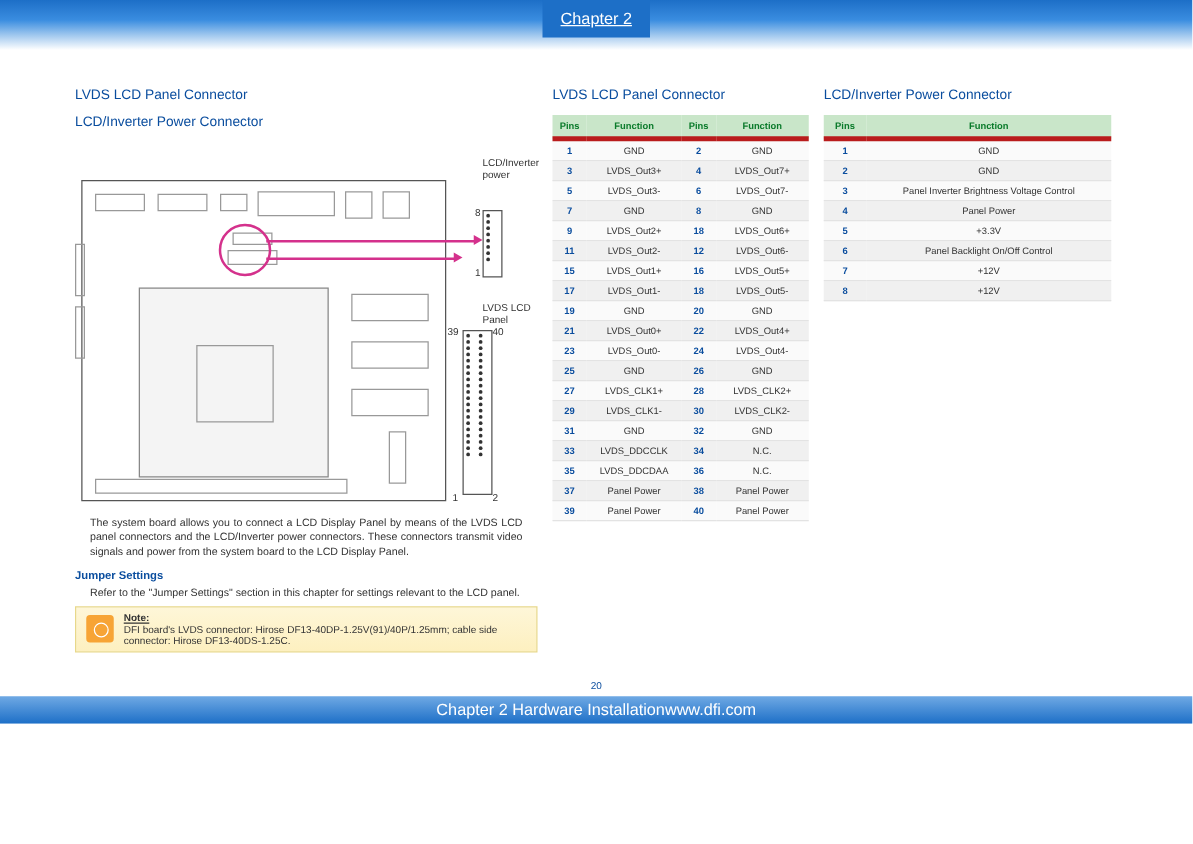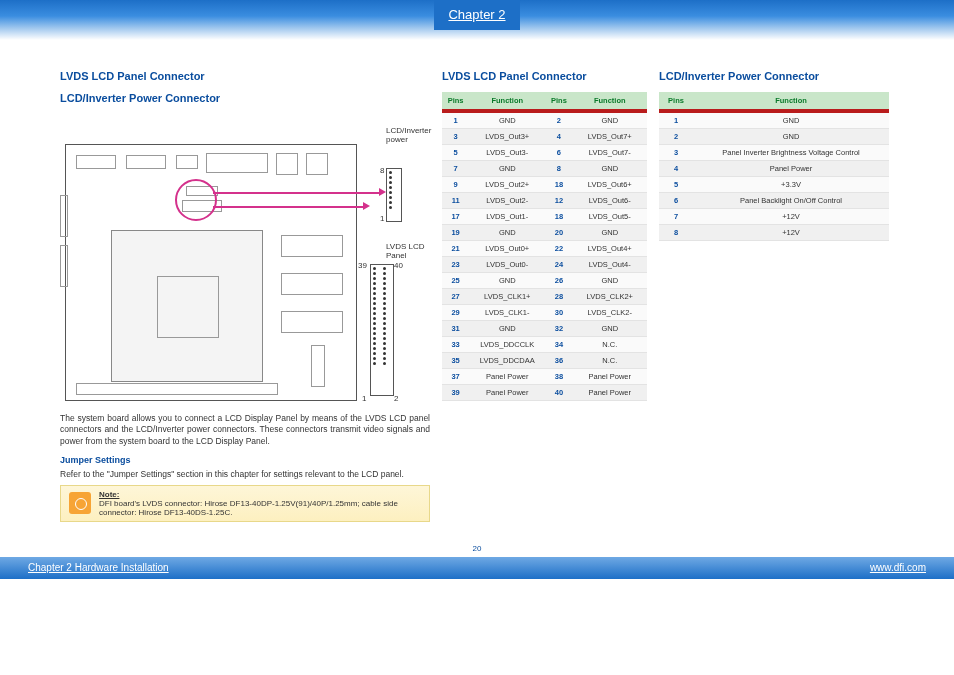--- a/index.html
+++ b/index.html
@@ -32,21 +32,21 @@
     display: flex;
     gap: 12px;
     padding: 30px 40px 10px 60px;
   }
   .left-col { width: 370px; flex-shrink:0; }
   .mid-col { width: 205px; flex-shrink:0; }
   .right-col { width: 230px; flex-shrink:0; }
   h3.sect {
     color: #0a4d9e;
     font-size: 11px;
-    font-weight: bold;
+    font-weight: normal;
     margin: 0 0 10px 0;
   }
   .diagram-area {
     position: relative;
     height: 295px;
   }
   .board-outline {
     position: absolute;
     left: 5px; top: 30px;
     width: 290px; height: 255px;
@@ -62,21 +62,21 @@
   .callout-line { position:absolute; height:2px; background:#d4318c; }
   .arrowhead {
     position:absolute; width:0; height:0;
     border-top:4px solid transparent;
     border-bottom:4px solid transparent;
     border-left:7px solid #d4318c;
   }
   .conn-box { position:absolute; border:1px solid #555; background:#fff; }
   .conn-dots { display:grid; gap:2px; padding:2px; }
   .dot { width:3px; height:3px; background:#333; border-radius:50%; }
-  .body-text { font-size:8.5px; text-align:justify; line-height:1.35; margin:4px 0; }
+  .body-text { font-size:8.5px; text-align:justify; line-height:1.35; margin:4px 12px; }
   .subhead { color:#0a4d9e; font-weight:bold; font-size:9px; margin:8px 0 2px 0; }
   .note-box {
     margin-top:2px;
     display:flex; align-items:center;
     background:linear-gradient(to bottom,#fef6d8,#fdf0c0);
     border:1px solid #e8d88a; padding:4px 8px; font-size:8px;
   }
   .note-icon {
     width:22px; height:22px; margin-right:8px; position:relative;
     background:#f7a435; border-radius:3px; flex-shrink:0;
@@ -93,22 +93,22 @@
   }
   table.pins td { padding:3px 2px; text-align:center; border-bottom:1px solid #e3e3e3; }
   table.pins tr:nth-child(even) td { background:#f0f0f0; }
   table.pins tr:nth-child(odd) td { background:#fafafa; }
   table.pins td.pinno { color:#0a4d9e; font-weight:bold; width:25px; }
   table.pins.twocol td.func { width:76px; color:#333; }
   table.pins.onecol td.func { color:#333; }
   .page-num { text-align:center; margin:12px 0 4px 0; font-size:8px; color:#0a4d9e; }
   .footer {
     height:22px; background:linear-gradient(to bottom,#6fa9e4,#1d6fc7);
-    color:#fff; display:flex; justify-content:space-between;
-    align-items:center; padding:0 28px; font-size:10px;text-decoration:underline;
+    color:#fff; display:flex; justify-content:center;
+    align-items:center; padding:0 28px; font-size:13px;
   }
 </style>
 </head>
 <body>
 
 <div class="topbar">
   <div class="chapter-tab">Chapter 2</div>
 </div>
 
 <div class="content">
@@ -268,20 +268,26 @@
             <td class="pinno">18</td>
             <td class="func">LVDS_Out6+</td>
           </tr>
           <tr>
             <td class="pinno">11</td>
             <td class="func">LVDS_Out2-</td>
             <td class="pinno">12</td>
             <td class="func">LVDS_Out6-</td>
           </tr>
           <tr>
+            <td class="pinno">15</td>
+            <td class="func">LVDS_Out1+</td>
+            <td class="pinno">16</td>
+            <td class="func">LVDS_Out5+</td>
+          </tr>
+          <tr>
             <td class="pinno">17</td>
             <td class="func">LVDS_Out1-</td>
             <td class="pinno">18</td>
             <td class="func">LVDS_Out5-</td>
           </tr>
           <tr>
             <td class="pinno">19</td>
             <td class="func">GND</td>
             <td class="pinno">20</td>
             <td class="func">GND</td>

